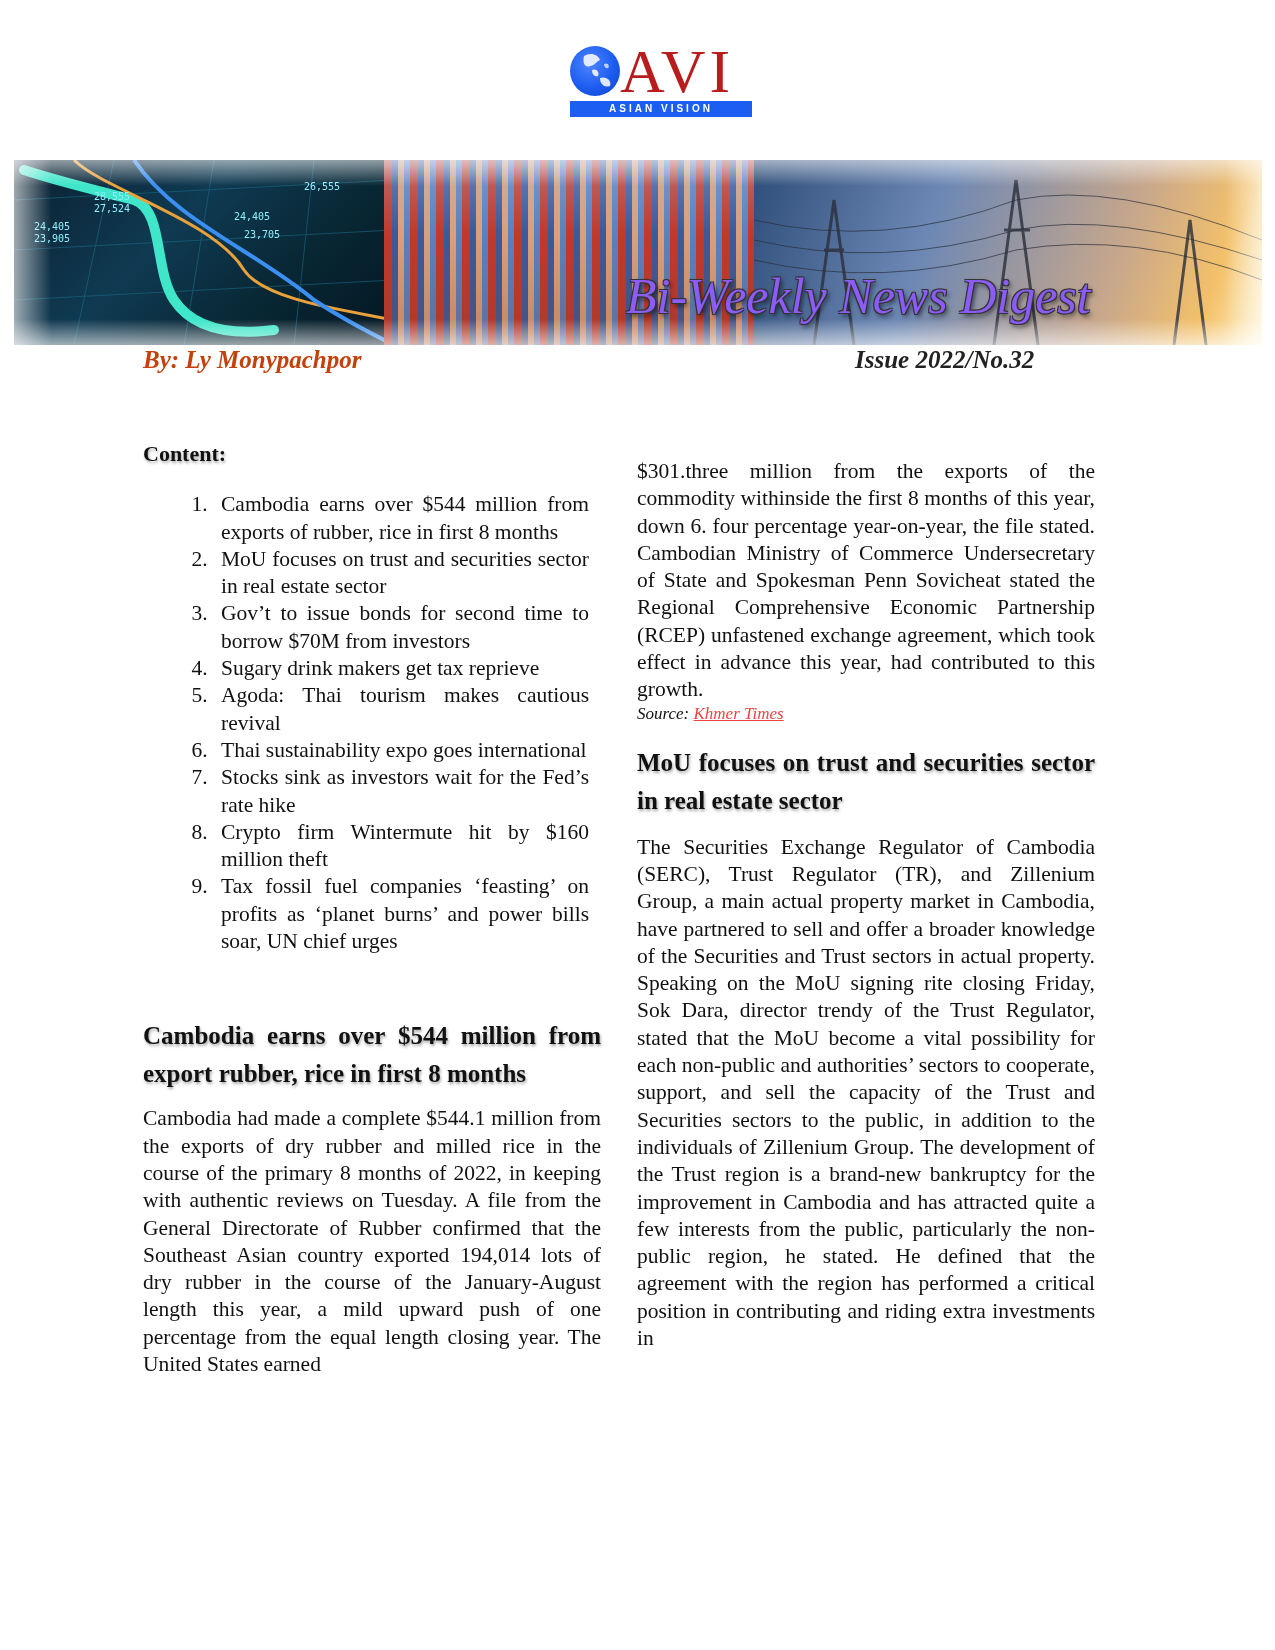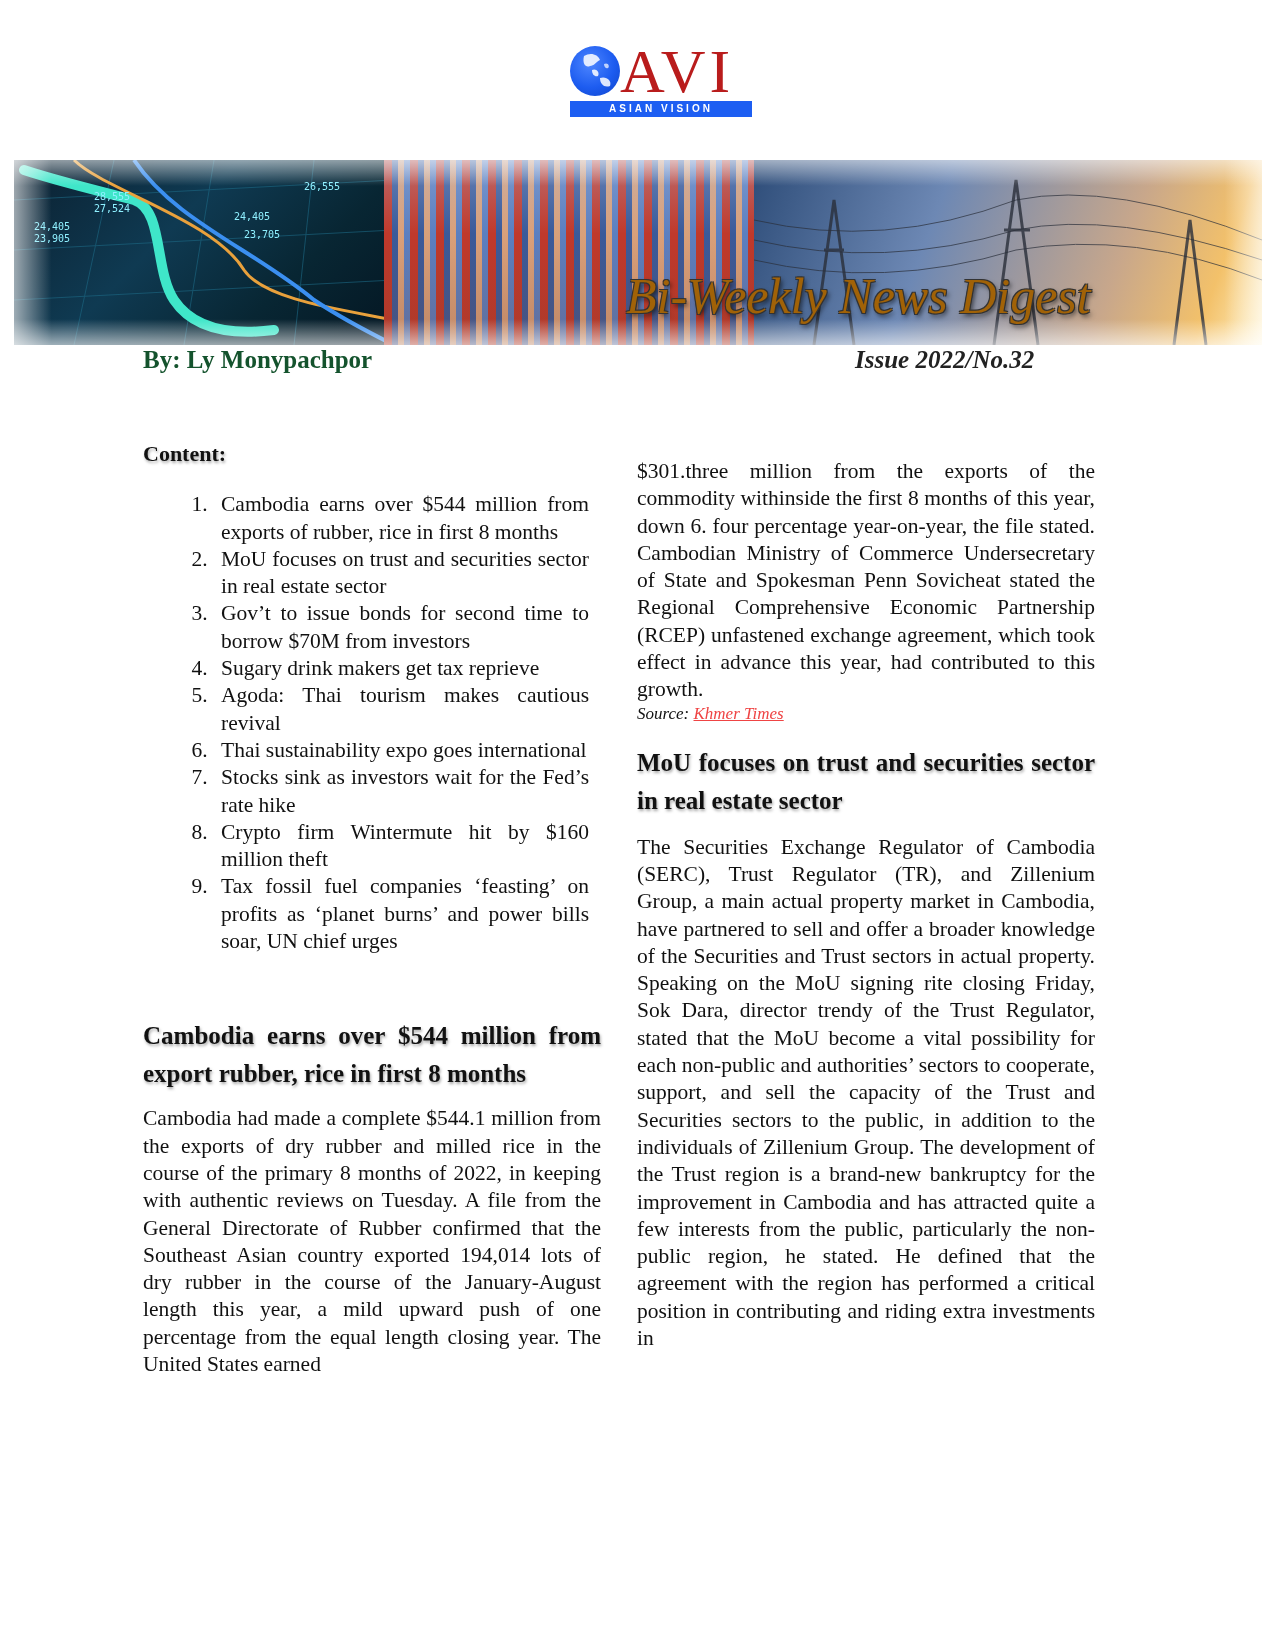--- a/index.html
+++ b/index.html
@@ -31,25 +31,25 @@
   .banner .p3 { left: 740px; width: 508px;
     background: linear-gradient(110deg, #2e4d79 0%, #6d88b4 35%, #c8a78b 70%, #f3c16a 88%, #fff1c4 100%); }
   .banner svg.chartlines { position: absolute; left: 0; top: 0; }
   .banner .fade { position: absolute; inset: 0; pointer-events: none;
     background: linear-gradient(180deg, rgba(255,255,255,0.55) 0%, rgba(255,255,255,0) 14%, rgba(255,255,255,0) 86%, rgba(255,255,255,0.6) 100%),
                 linear-gradient(90deg, rgba(255,255,255,0.6) 0%, rgba(255,255,255,0) 3%, rgba(255,255,255,0) 97%, rgba(255,255,255,0.6) 100%); }
   .banner .title1 { position: absolute; left: 615px; top: 8px; font-family: "Liberation Serif", serif;
     font-size: 50px; color: #ffffff; letter-spacing: 0.5px;
     text-shadow: -1px -1px 0 #333, 1px -1px 0 #333, -1px 1px 0 #333, 1px 1px 0 #333, 2px 3px 5px rgba(0,0,0,0.7); }
   .banner .title2 { position: absolute; left: 612px; top: 107px; font-family: "Liberation Serif", serif;
-    font-size: 50px; font-style: italic; color: #a16207;
+    font-size: 50px; font-style: italic; color: #8b5cf6;
     text-shadow: -1px -1px 0 #333, 1px -1px 0 #333, -1px 1px 0 #333, 1px 1px 0 #333, 2px 3px 5px rgba(0,0,0,0.7); }
 
   
-  .byline { position: absolute; left: 143px; top: 346px; font-size: 25px; font-weight: bold; color: #14532d; }
+  .byline { position: absolute; left: 143px; top: 346px; font-size: 25px; font-style: italic; font-weight: bold; color: #c2410c; }
   .issue  { position: absolute; left: 855px; top: 346px; font-size: 25px; font-style: italic; font-weight: bold; color: #222; }
 
   
   .col { position: absolute; width: 458px; font-size: 21.5px; line-height: 27.3px; }
   .col-left { left: 143px; top: 440px; }
   .col-right { left: 637px; top: 458px; }
   .justify { text-align: justify; text-align-last: auto; }
 
   .content-heading { font-size: 22px; margin: 0; text-shadow: 1px 2px 3px rgba(0,0,0,0.35); }
   ol.toc { margin: 24px 12px 0 0; padding-left: 70px; }

